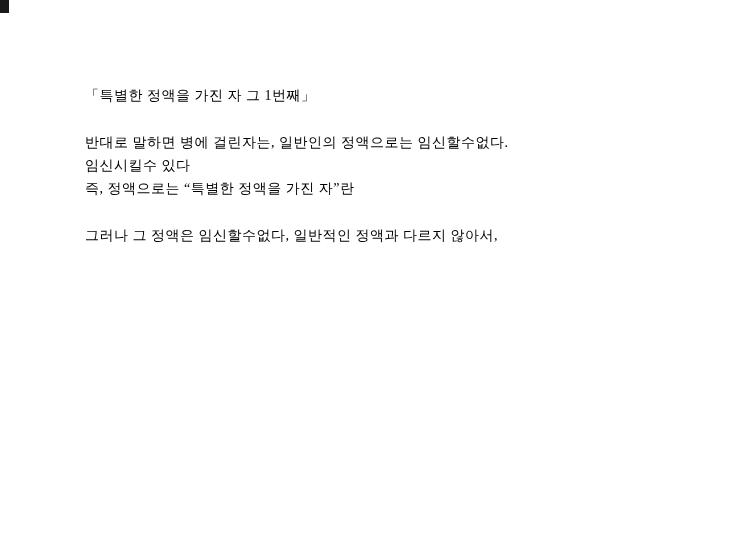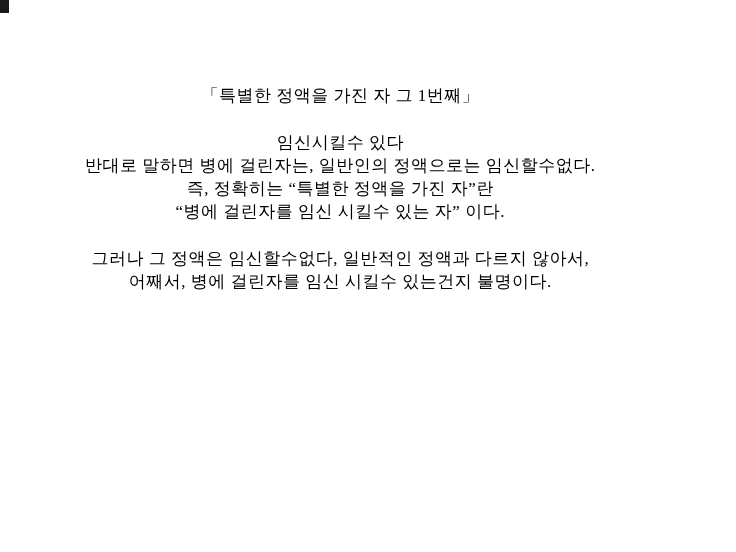--- a/index.html
+++ b/index.html
@@ -25,40 +25,37 @@
     top: 0;
     width: 9px;
     height: 13px;
     background: #1a1a1a;
   }
   .text-block {
     position: absolute;
     left: 85px;
     top: 84px;
     color: #000000;
-    font-size: 17px;
+    font-size: 14px;
     line-height: 23.3px;
     letter-spacing: 0.5px;
     white-space: nowrap;
     font-weight: 500;
-    text-align: center;
   }
   .text-line {
     min-height: 23.3px;
   }
 </style>
 </head>
 <body>
 
 <div class="page" style="background: rgb(255, 255, 255);">
   <div class="corner-mark" style="background: rgb(26, 26, 26);"></div>
   <div class="text-block" style="color: rgb(0, 0, 0);">
       <div class="text-line">「특별한 정액을 가진 자 그 1번째」</div>
       <div class="text-line">&nbsp;</div>
+      <div class="text-line">반대로 말하면 병에 걸린자는, 일반인의 정액으로는 임신할수없다.</div>
       <div class="text-line">임신시킬수 있다</div>
-      <div class="text-line">반대로 말하면 병에 걸린자는, 일반인의 정액으로는 임신할수없다.</div>
-      <div class="text-line">즉, 정확히는 “특별한 정액을 가진 자”란</div>
-      <div class="text-line">“병에 걸린자를 임신 시킬수 있는 자” 이다.</div>
+      <div class="text-line">즉, 정액으로는 “특별한 정액을 가진 자”란</div>
       <div class="text-line">&nbsp;</div>
       <div class="text-line">그러나 그 정액은 임신할수없다, 일반적인 정액과 다르지 않아서,</div>
-      <div class="text-line">어째서, 병에 걸린자를 임신 시킬수 있는건지 불명이다.</div>
     </div>
 </div>
 
 </body></html>

